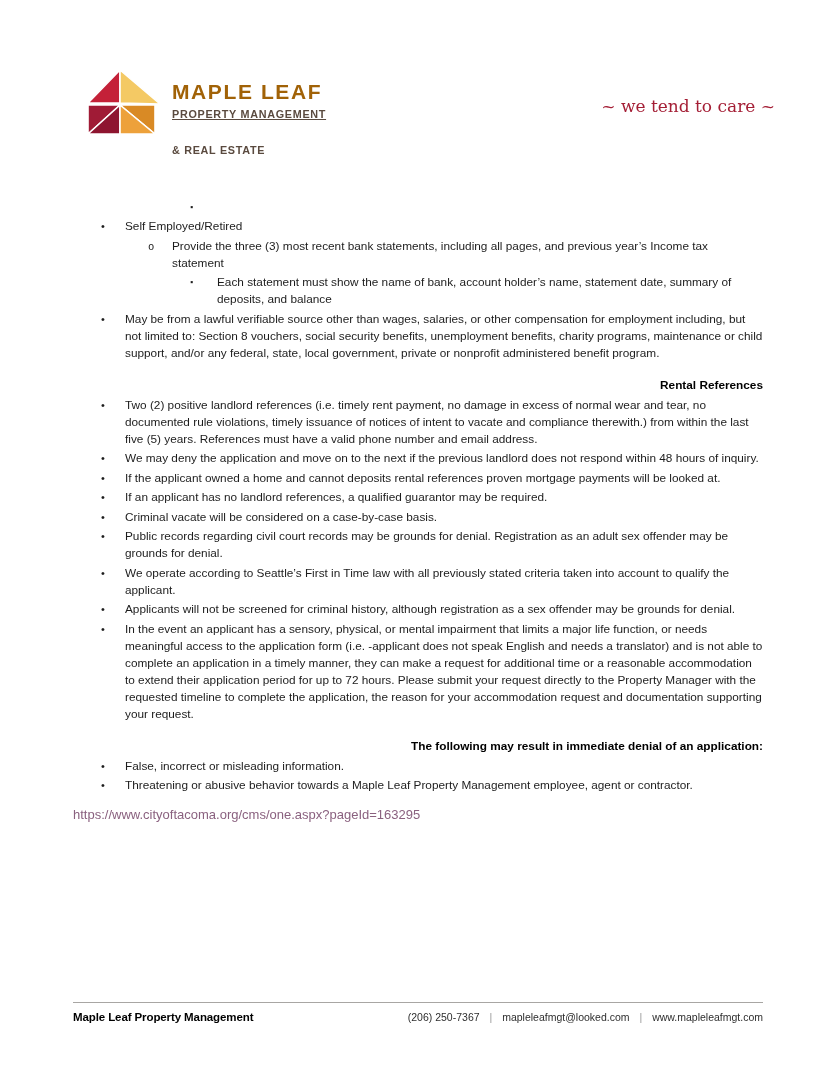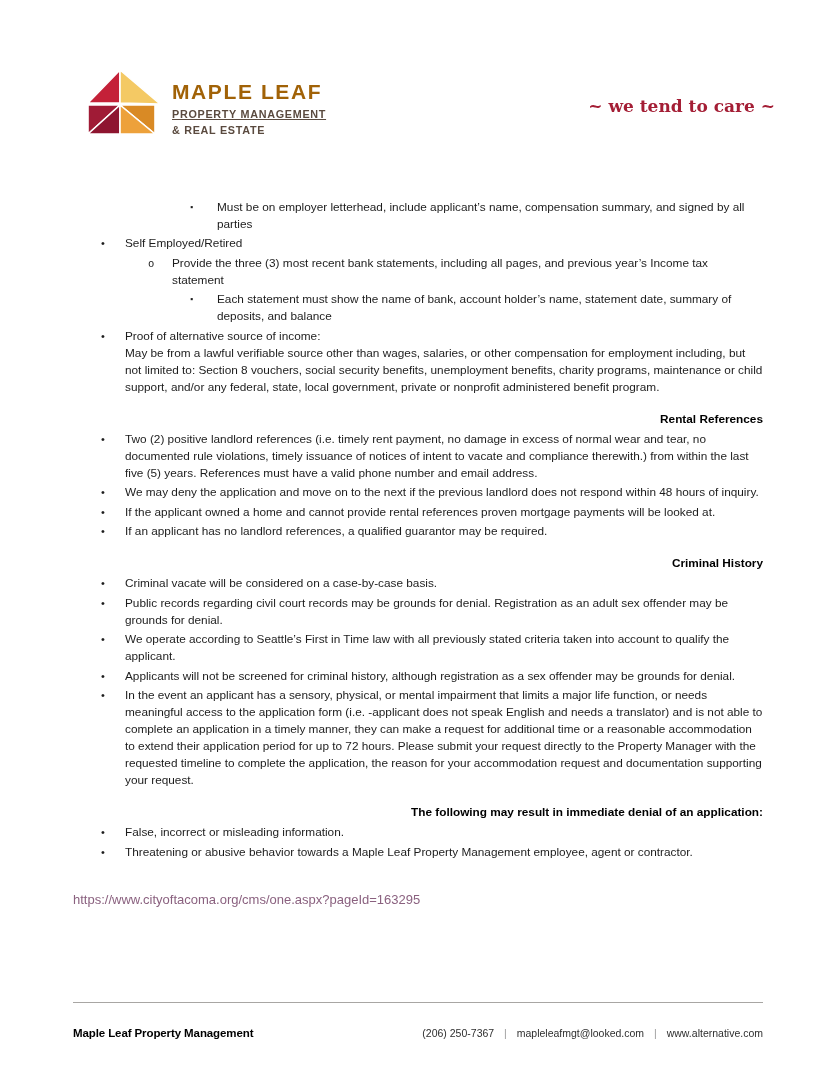--- a/index.html
+++ b/index.html
@@ -5,40 +5,40 @@
   html,body{margin:0;padding:0;}
   body{
     width:835px;height:1080px;background:#ffffff;
     font-family:"Liberation Sans", sans-serif;color:#1c1c1c;
     position:relative;overflow:hidden;
   }
   
   .logo-icon{position:absolute;left:86px;top:69px;}
   .brand{position:absolute;left:172px;top:80px;}
   .brand-title{font-size:21px;font-weight:bold;letter-spacing:1.6px;color:#a16207;line-height:23px;white-space:nowrap;}
-  .brand-sub{font-size:10.8px;font-weight:bold;letter-spacing:0.7px;color:#5a4a3f;line-height:15.5px;white-space:nowrap;}
+  .brand-sub{font-size:10.8px;font-weight:bold;letter-spacing:0.7px;color:#5a4a3f;line-height:15.5px;white-space:nowrap;margin-top:20px;}
   .brand-sub.first{margin-top:4px;text-decoration:underline;}
   .tagline{
     position:absolute;right:60px;top:96px;
-    font-family:"DejaVu Serif", serif;font-weight:bold;font-size:17px;color:#a41e35;white-space:nowrap;
+    font-family:"DejaVu Serif", serif;font-weight:normal;font-size:17px;color:#a41e35;white-space:nowrap;
   }
   
   .content{position:absolute;left:73px;top:196px;width:690px;font-size:11.8px;line-height:17px;}
   .sh{font-size:11.8px;font-weight:bold;color:#000;margin:15px 0 3px 0;line-height:17px;text-align:right;}
   .li{display:flex;margin-top:2.5px;}
   .li .m{flex:0 0 auto;line-height:17px;color:#1c1c1c;}
   .li.l1 .m{margin-left:28px;width:24px;font-size:11px;}
   .li.l2 .m{margin-left:75px;width:24px;font-size:10.5px;font-family:"DejaVu Sans Mono", monospace;}
   .li.l3 .m{margin-left:117px;width:27px;font-size:8.5px;}
   .li .txt{flex:1 1 auto;}
-  .link{display:block;margin-top:30px;font-size:13px;color:#8a617f;text-decoration:none;line-height:17px;}
+  .link{display:block;margin-top:12px;font-size:13px;color:#8a617f;text-decoration:none;line-height:17px;}
   
   .footer{
     position:absolute;left:73px;top:1002px;width:690px;
-    border-top:1px solid #a8a6a3;padding-top:24px;
+    border-top:1px solid #a8a6a3;padding-top:8px;
     display:flex;justify-content:space-between;align-items:flex-end;
   }
   .footer-left{font-weight:bold;font-size:11.5px;color:#000;letter-spacing:-0.1px;}
   .footer-right{font-size:10.5px;color:#2e2e2e;white-space:nowrap;}
   .sep{color:#9b9b9b;margin:0 7px;}
 </style>
 </head>
 <body>
 
 <div>
@@ -60,65 +60,62 @@
       <div class="brand-sub">&amp; REAL ESTATE</div>
     </div>
     <div class="tagline">~ we tend to care ~</div>
   </header>
 
   <main class="content">
 
     <section>
       <div class="li l3">
         <span class="m">▪</span>
-        <div class="txt">Must be on employer letterhead, include applicant’s name, compensation summary, and signed by all parties</div>
       </div>
       <div class="li l1">
         <span class="m">•</span>
         <div class="txt">Self Employed/Retired</div>
       </div>
       <div class="li l2">
         <span class="m">o</span>
         <div class="txt">Provide the three (3) most recent bank statements, including all pages, and previous year’s Income tax statement</div>
       </div>
       <div class="li l3">
         <span class="m">▪</span>
         <div class="txt">Each statement must show the name of bank, account holder’s name, statement date, summary of deposits, and balance</div>
       </div>
       <div class="li l1">
         <span class="m">•</span>
         <div class="txt">
-          <div>Proof of alternative source of income:</div>
           <div>May be from a lawful verifiable source other than wages, salaries, or other compensation for employment including, but not limited to: Section 8 vouchers, social security benefits, unemployment benefits, charity programs, maintenance or child support, and/or any federal, state, local government, private or nonprofit administered benefit program.</div>
         </div>
       </div>
     </section>
 
     <section>
       <h2 class="sh">Rental References</h2>
       <div class="li l1">
         <span class="m">•</span>
         <div class="txt">Two (2) positive landlord references (i.e. timely rent payment, no damage in excess of normal wear and tear, no documented rule violations, timely issuance of notices of intent to vacate and compliance therewith.) from within the last five (5) years. References must have a valid phone number and email address.</div>
       </div>
       <div class="li l1">
         <span class="m">•</span>
         <div class="txt">We may deny the application and move on to the next if the previous landlord does not respond within 48 hours of inquiry.</div>
       </div>
       <div class="li l1">
         <span class="m">•</span>
-        <div class="txt">If the applicant owned a home and cannot provide rental references proven mortgage payments will be looked at.</div>
+        <div class="txt">If the applicant owned a home and cannot deposits rental references proven mortgage payments will be looked at.</div>
       </div>
       <div class="li l1">
         <span class="m">•</span>
         <div class="txt">If an applicant has no landlord references, a qualified guarantor may be required.</div>
       </div>
     </section>
 
     <section>
-      <h2 class="sh">Criminal History</h2>
       <div class="li l1">
         <span class="m">•</span>
         <div class="txt">Criminal vacate will be considered on a case-by-case basis.</div>
       </div>
       <div class="li l1">
         <span class="m">•</span>
         <div class="txt">Public records regarding civil court records may be grounds for denial. Registration as an adult sex offender may be grounds for denial.</div>
       </div>
     </section>
 
@@ -152,17 +149,17 @@
     <a class="link" href="#">https://www.cityoftacoma.org/cms/one.aspx?pageId=163295</a>
   </main>
 
   <footer class="footer">
     <div class="footer-left">Maple Leaf Property Management</div>
     <div class="footer-right">
       <span>(206) 250-7367</span>
       <span class="sep">|</span>
       <span>mapleleafmgt@looked.com</span>
       <span class="sep">|</span>
-      <span>www.alternative.com</span>
+      <span>www.mapleleafmgt.com</span>
     </div>
   </footer>
 
 </div>
 
 </body></html>

